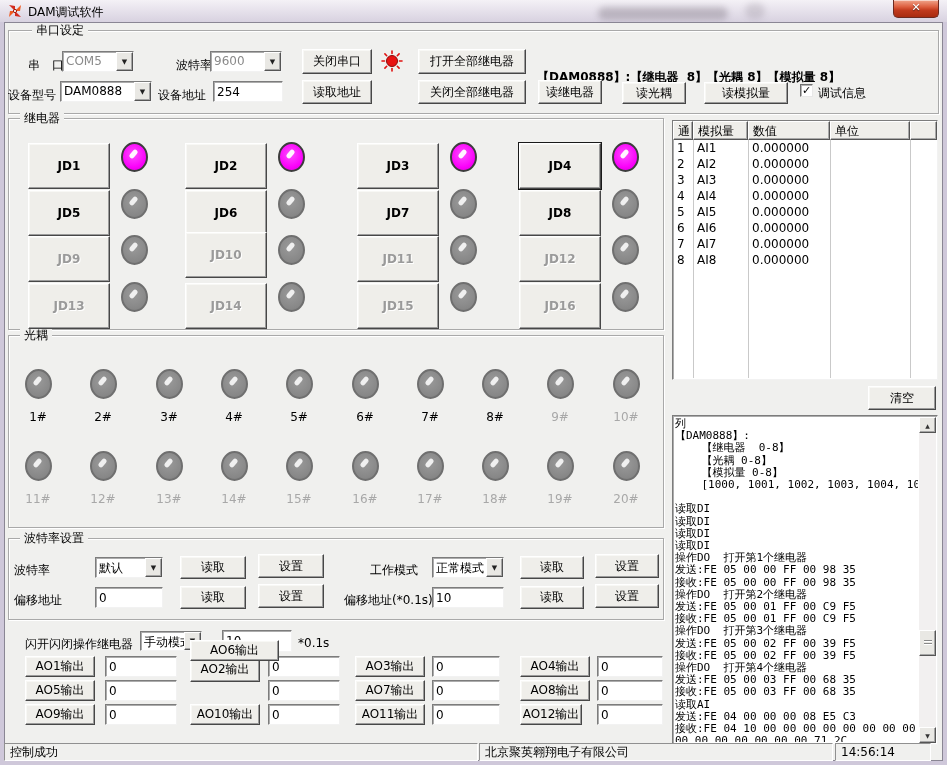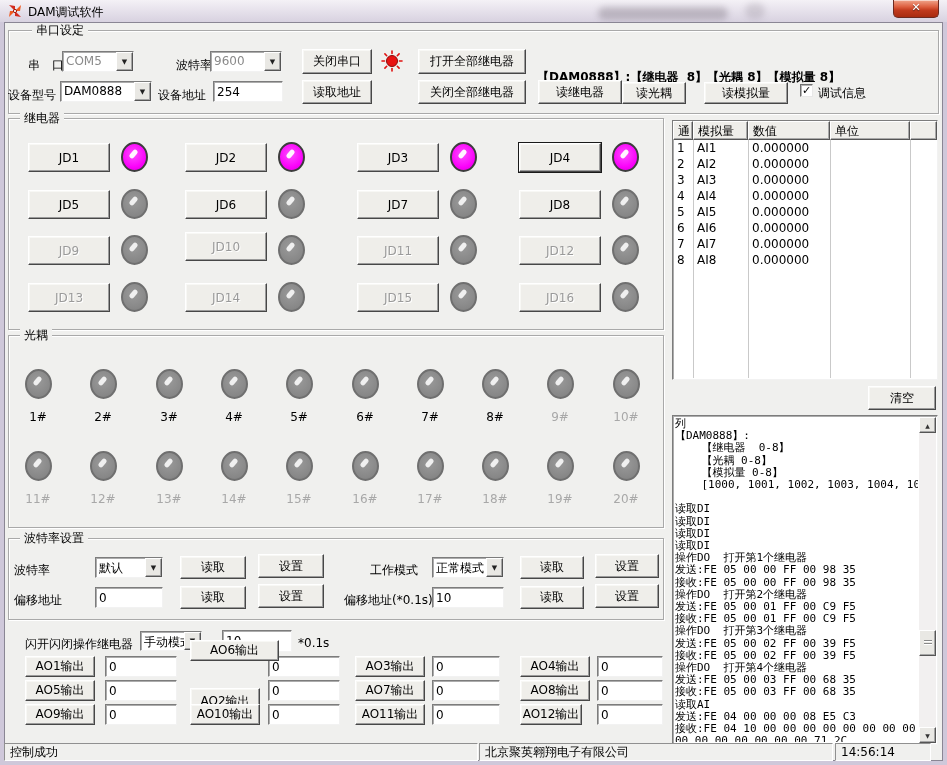--- a/index.html
+++ b/index.html
@@ -53,21 +53,21 @@
   .lamp { width:27px; height:30px; border-radius:50%; position:absolute; }
   .lamp::after { content:""; position:absolute; width:5px; height:10px; background:#fff;
     border-radius:3px; transform:rotate(40deg); top:5px; left:8px; opacity:.95; }
   .lamp.on { background:radial-gradient(circle at 45% 40%, #ff4cff, #fa00fa 65%, #d400d4);
     border:2px solid #3c3c3c; }
   .lamp.off { background:radial-gradient(circle at 45% 40%, #9a9a9a, #878787 70%, #767676);
     border:2px solid #6f6f6f; }
   .lamp.off::after { opacity:.85; }
 
   
-  .jd-btn { width:82px; height:29px; }
+  .jd-btn { width:82px; height:46px;font-weight:bold; }
   .opto-label { position:absolute; width:44px; text-align:center; font-size:12px; }
   .opto-label.dim { color:#a8a8a8; }
 
   
   .tbl { background:#fff; }
   .tbl-header { display:flex; height:19px; }
   .th { background:#efeeea; border-top:1px solid #fff; border-left:1px solid #fff;
     border-right:1px solid #555; border-bottom:1px solid #555;
     box-shadow:inset -1px -1px 0 #a9a9a9; padding:1px 4px; font-size:12px; overflow:hidden; white-space:nowrap; }
   .tr { display:flex; height:16px; line-height:16px; }
@@ -155,21 +155,21 @@
     <span class="combo-arrow">▼</span>
   </div>
 
   <span class="abs label" style="left:158px;top:87px;">设备地址</span>
   <div class="abs sunken" style="left:213px;top:81px;width:70px;height:21px;">
     <input class="field" value="254" style="">
   </div>
 
   <div class="abs btn" style="left:302px;top:80px;width:70px;height:24px;">读取地址</div>
   <div class="abs btn" style="left:418px;top:80px;width:108px;height:24px;">关闭全部继电器</div>
-  <div class="abs btn" style="left:538px;top:80px;width:84px;height:24px;">读继电器</div>
+  <div class="abs btn" style="left:538px;top:80px;width:64px;height:24px;">读继电器</div>
   <div class="abs btn" style="left:622px;top:82px;width:64px;height:22px;">读光耦</div>
   <div class="abs btn" style="left:704px;top:82px;width:84px;height:22px;">读模拟量</div>
 
   <div class="abs checkbox" style="left:800px;top:84px;" id="debug-check">✓</div>
   <span class="abs label" style="left:818px;top:85px;">调试信息</span>
 
   <div class="abs groupbox" style="left:8px;top:118px;width:656px;height:212px;"></div>
   <span class="abs legend" style="left:20px;top:112px;">继电器</span>
   <div id="relay-grid"></div>
 
@@ -391,21 +391,21 @@
     <span class="lamp off" style="left: 417px; top: 451px;"></span>
     <span class="opto-label dim" style="left: 408px; top: 492px;">17#</span>
     <span class="lamp off" style="left: 482px; top: 451px;"></span>
     <span class="opto-label dim" style="left: 473px; top: 492px;">18#</span>
     <span class="lamp off" style="left: 547px; top: 451px;"></span>
     <span class="opto-label dim" style="left: 538px; top: 492px;">19#</span>
     <span class="lamp off" style="left: 613px; top: 451px;"></span>
     <span class="opto-label dim" style="left: 604px; top: 492px;">20#</span>
     <div class="abs btn" style="left: 25px; top: 656px; width: 70px; height: 21px;">AO1输出</div>
     <div class="abs sunken" style="left: 105px; top: 656px; width: 72px; height: 21px;"><input class="field" value="0" style=""></div>
-    <div class="abs btn" style="left: 190px; top: 688px; width: 70px; height: 26px;">AO2输出</div>
+    <div class="abs btn" style="left: 190px; top: 656px; width: 70px; height: 26px;">AO2输出</div>
     <div class="abs sunken" style="left: 268px; top: 656px; width: 72px; height: 21px;"><input class="field" value="0" style=""></div>
     <div class="abs btn" style="left: 355px; top: 656px; width: 70px; height: 21px;">AO3输出</div>
     <div class="abs sunken" style="left: 432px; top: 656px; width: 68px; height: 21px;"><input class="field" value="0" style=""></div>
     <div class="abs btn" style="left: 520px; top: 656px; width: 70px; height: 21px;">AO4输出</div>
     <div class="abs sunken" style="left: 597px; top: 656px; width: 66px; height: 21px;"><input class="field" value="0" style=""></div>
     <div class="abs btn" style="left: 25px; top: 680px; width: 70px; height: 21px;">AO5输出</div>
     <div class="abs sunken" style="left: 105px; top: 680px; width: 72px; height: 21px;"><input class="field" value="0" style=""></div>
     <div class="abs btn" style="left: 190px; top: 640px; width: 89px; height: 21px;">AO6输出</div>
     <div class="abs sunken" style="left: 268px; top: 680px; width: 72px; height: 21px;"><input class="field" value="0" style=""></div>
     <div class="abs btn" style="left: 355px; top: 680px; width: 70px; height: 21px;">AO7输出</div>

